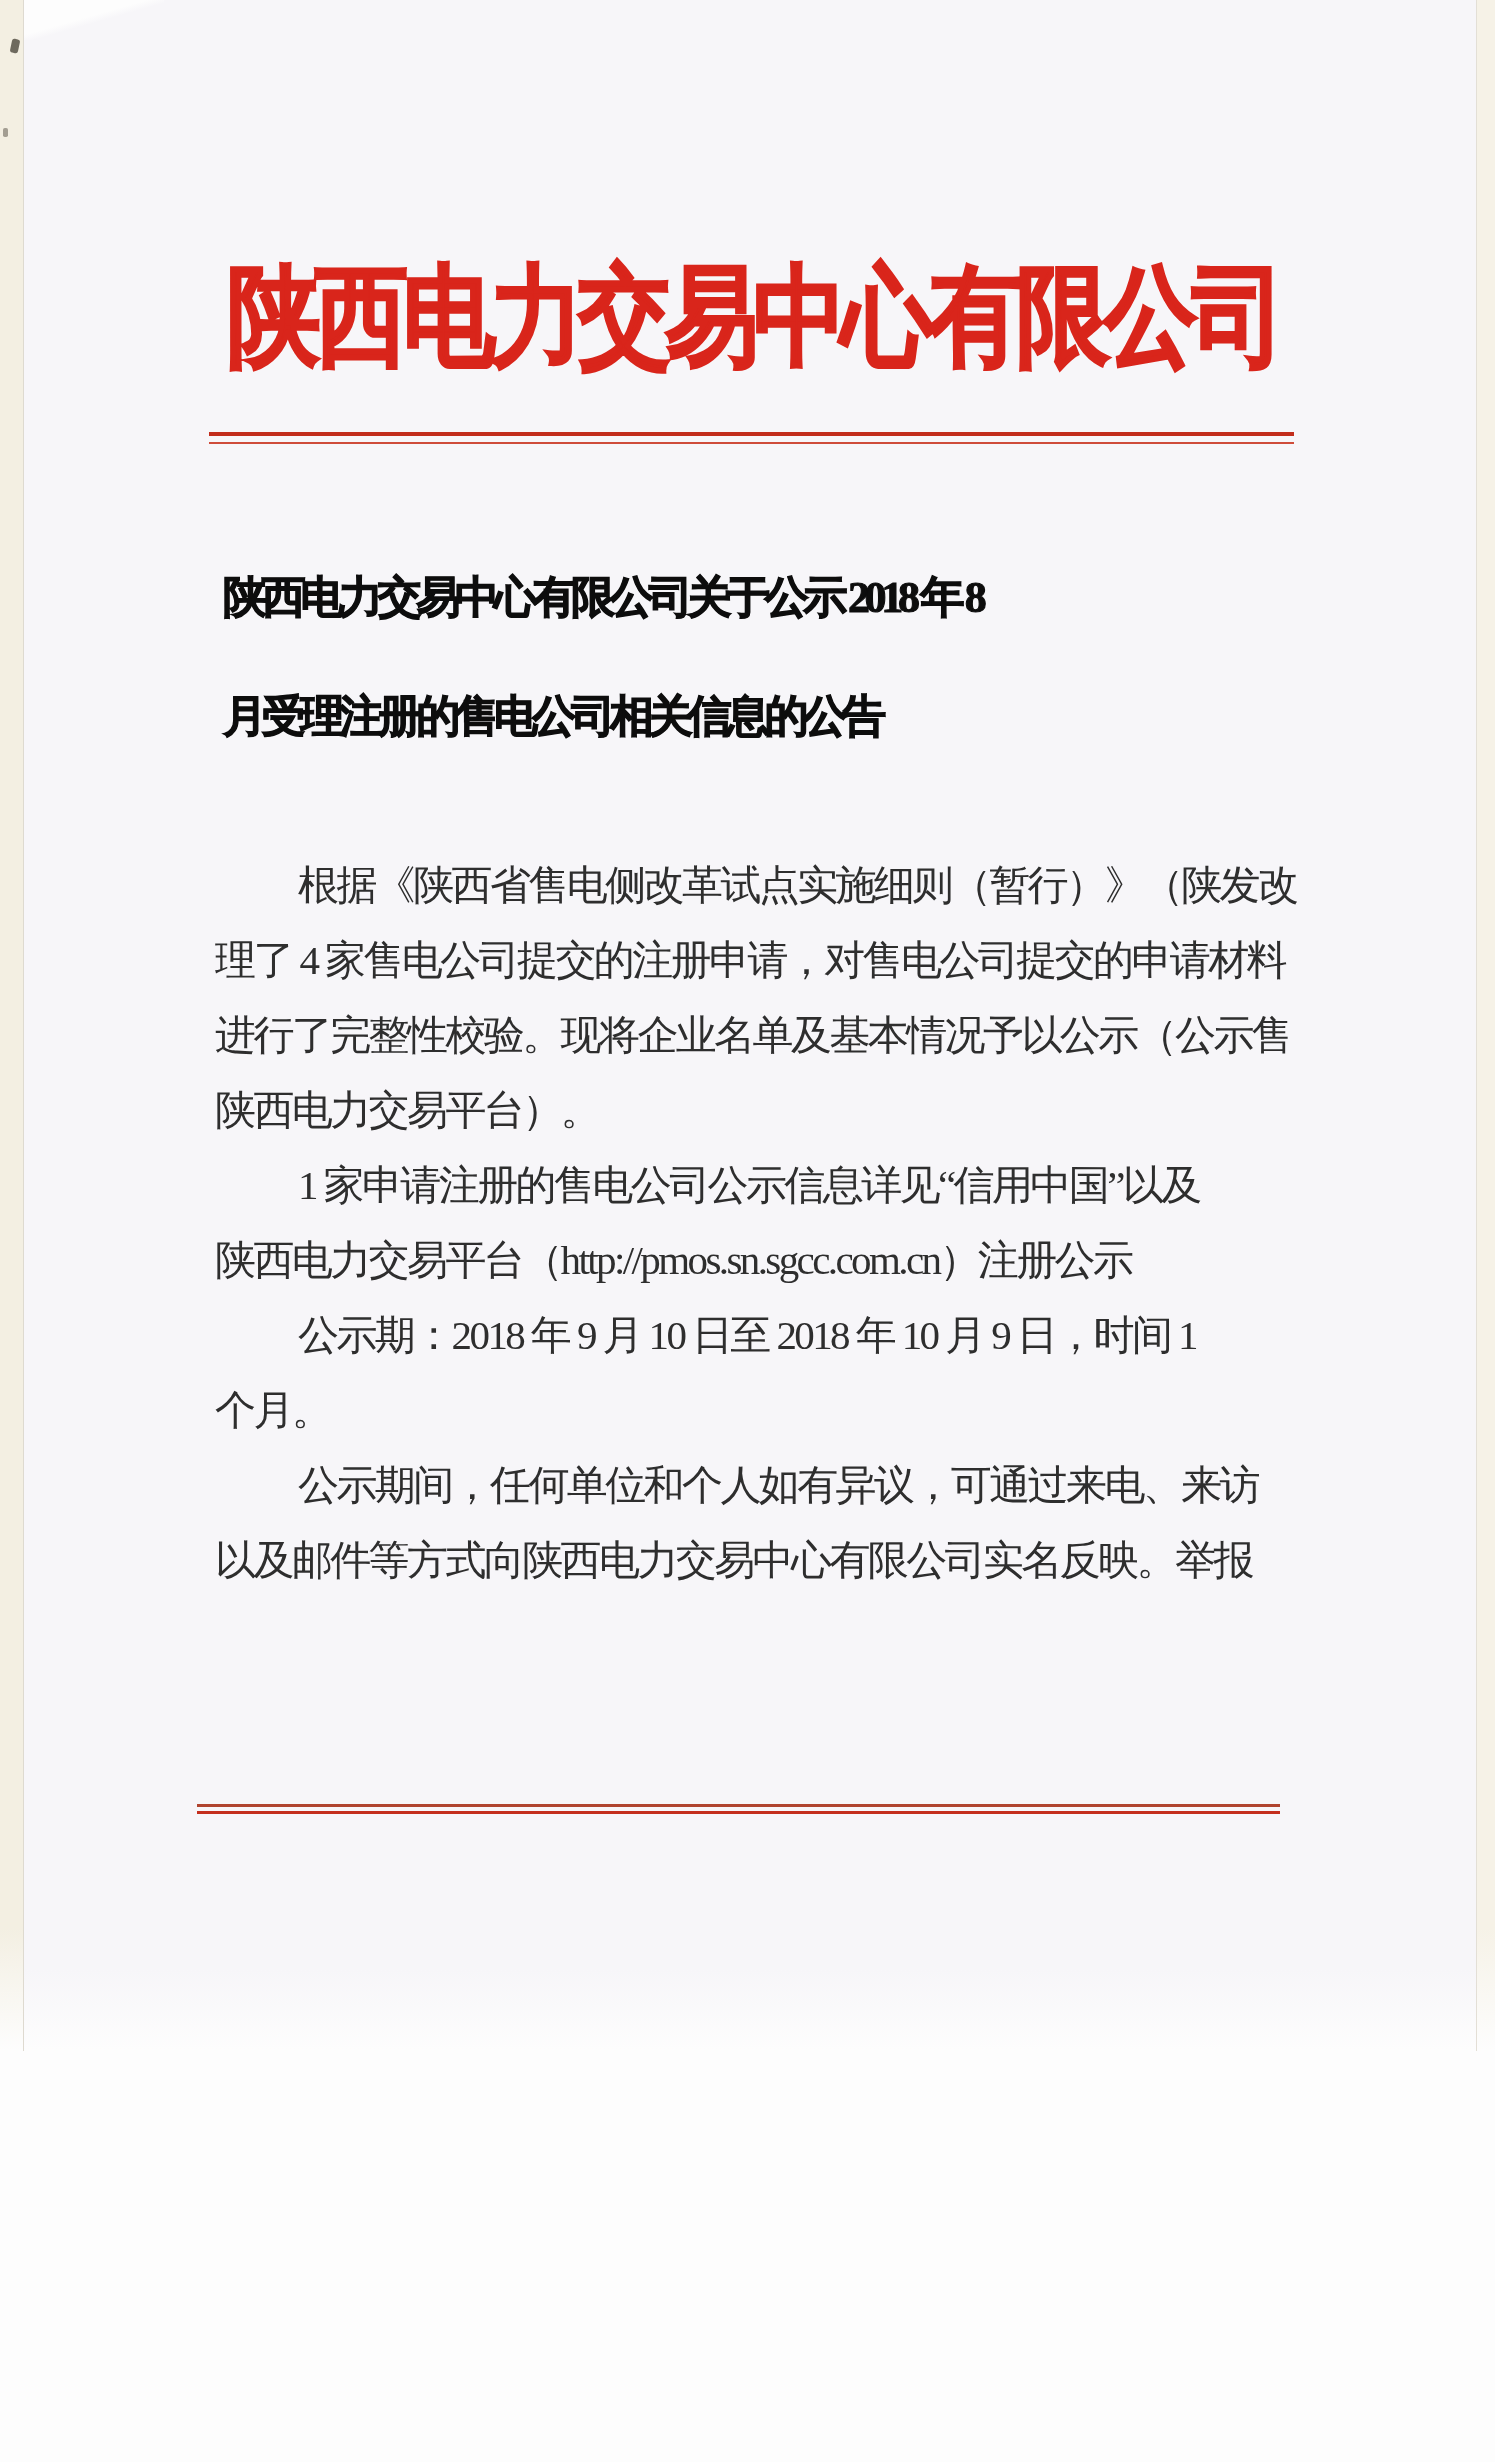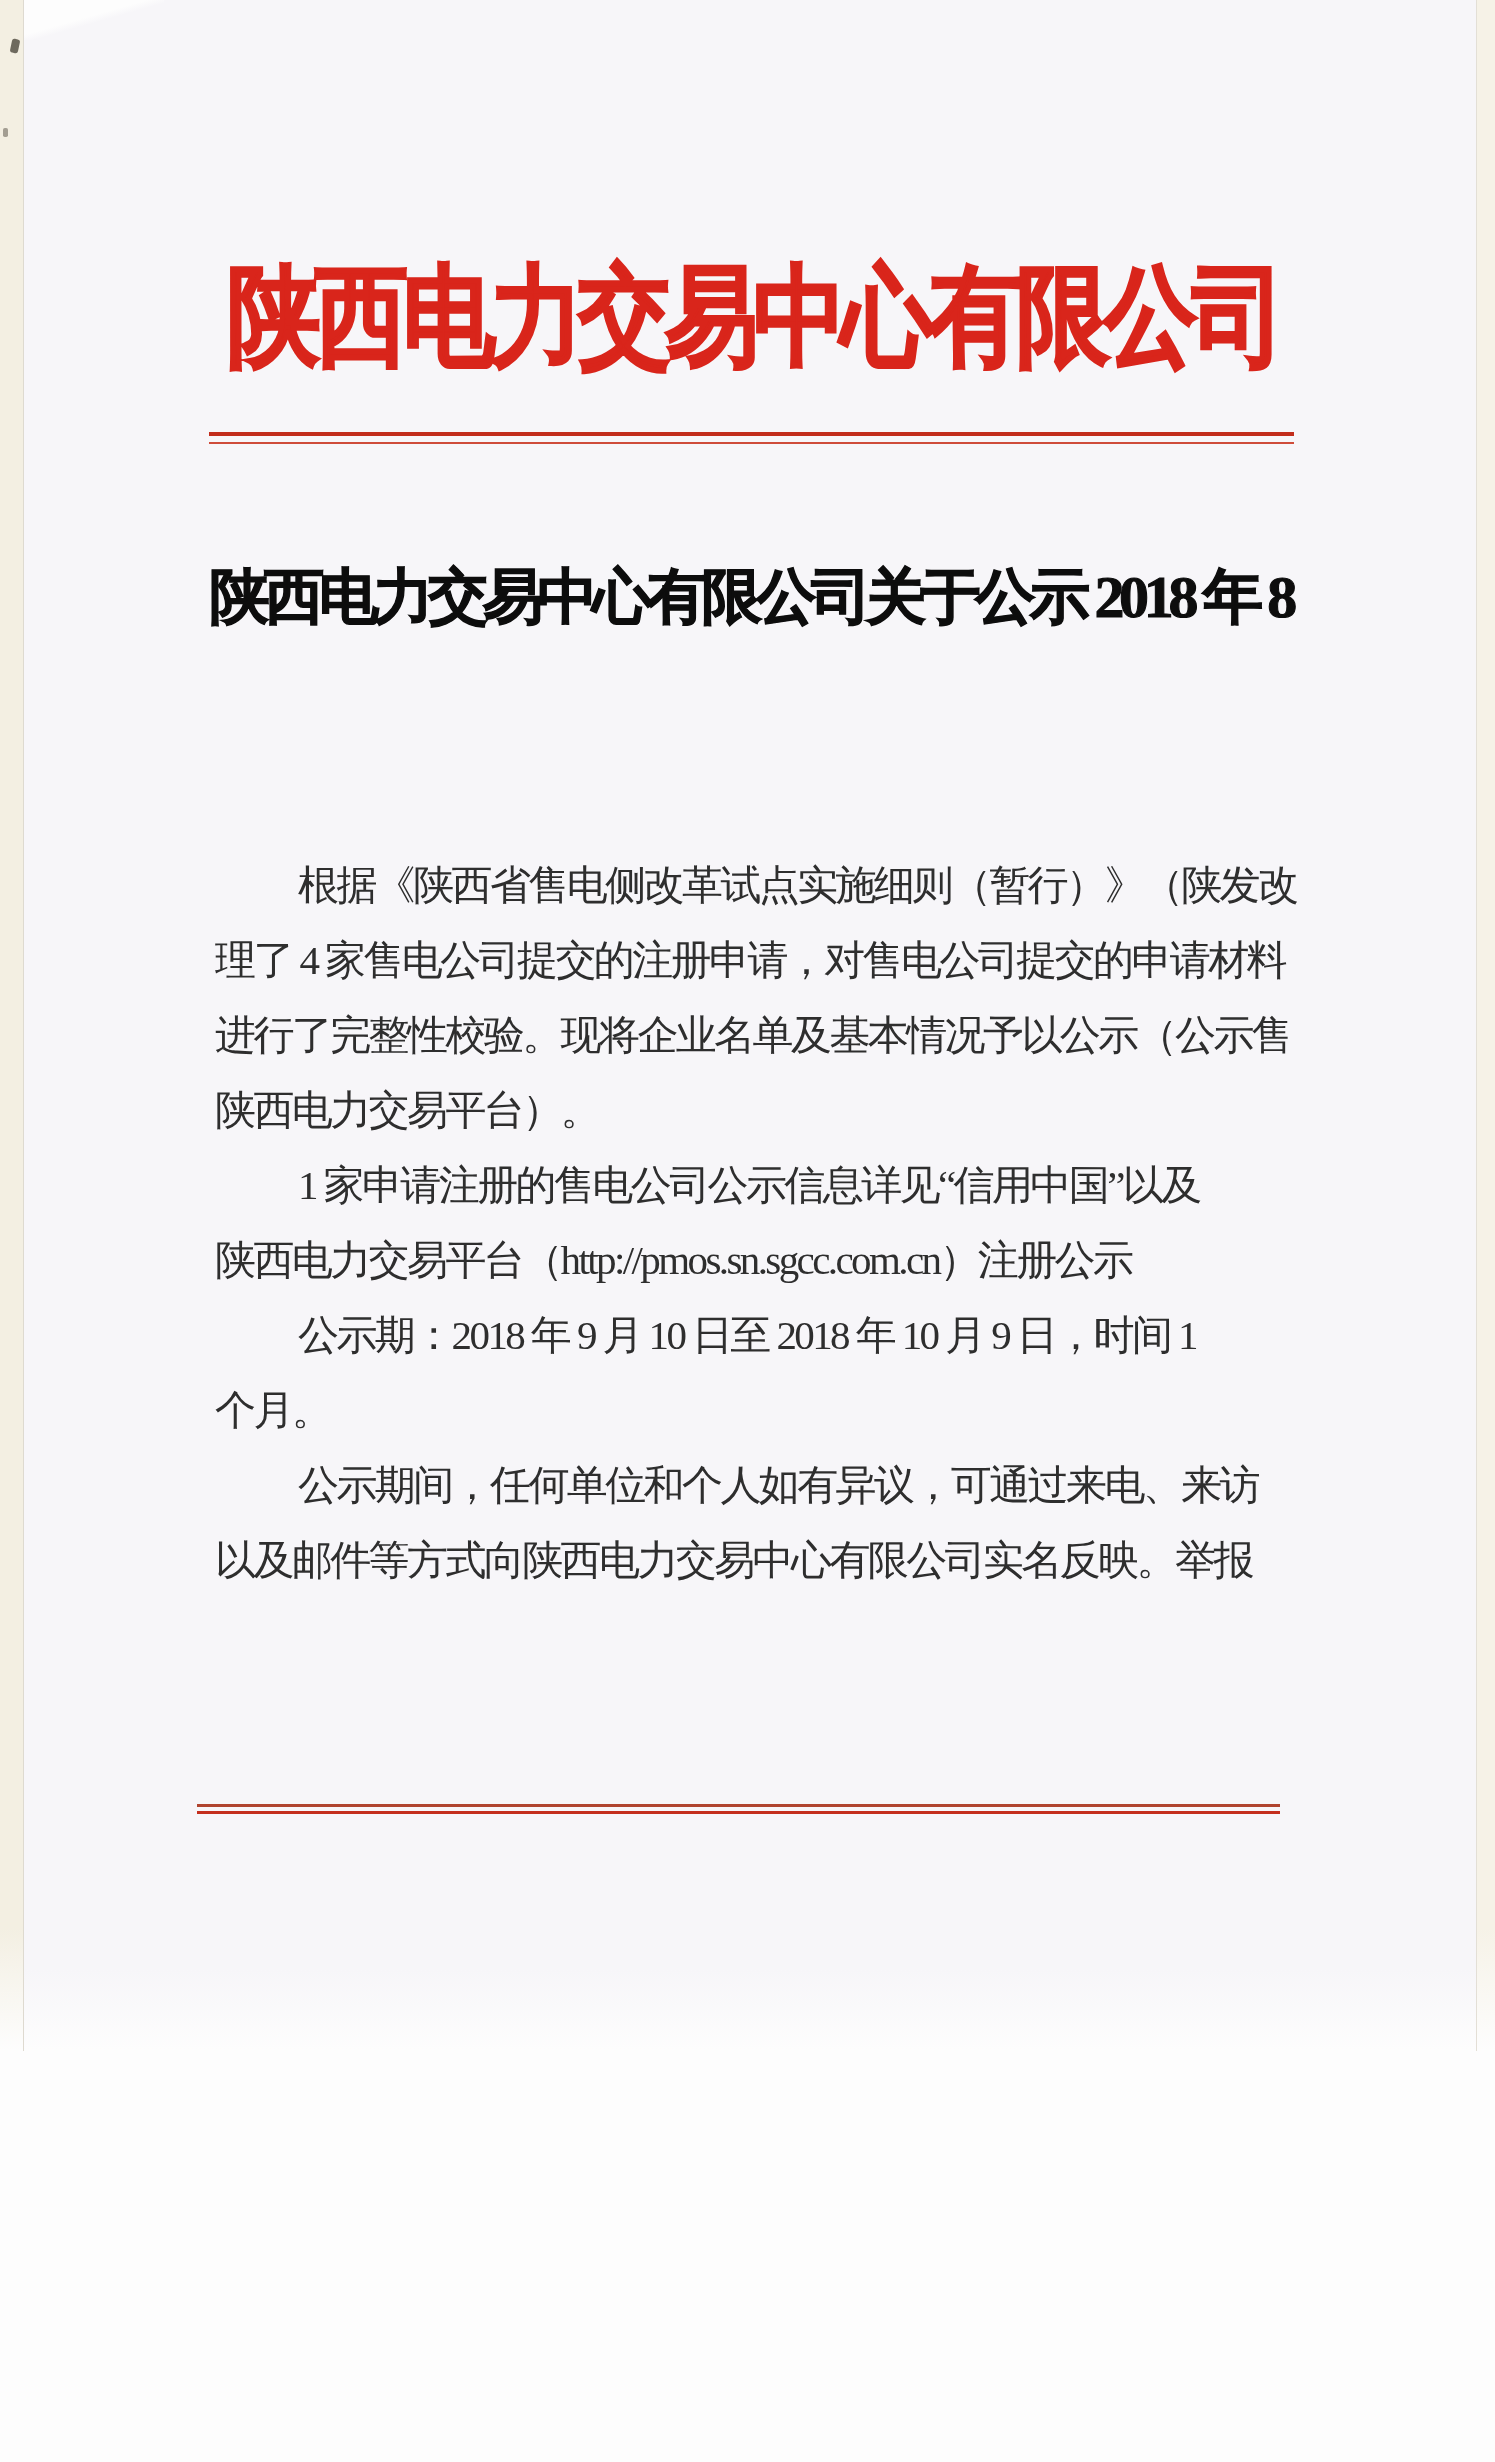--- a/index.html
+++ b/index.html
@@ -41,23 +41,23 @@
   
   .rule{position:absolute;}
   .rule-top{left:186px;top:432px;width:1085px;}
   .rule-top .rl-a{height:3.5px;background:#c22d1c;}
   .rule-top .rl-b{height:2.6px;background:#cf4c3a;margin-top:6.2px;}
   .rule-bottom{left:174px;top:1804px;width:1083px;}
   .rule-bottom .rl-a{height:2.6px;background:#b0442f;}
   .rule-bottom .rl-b{height:3.5px;background:#c42f1e;margin-top:4.4px;}
   
   .doc-title{
-    position:absolute;left:184px;top:538px;width:1085px;
-    text-align:right;color:#0d0d0d;
-    font-size:60px;font-weight:700;letter-spacing:-5.3px;line-height:119px;
+    position:absolute;left:200px;top:538px;width:1085px;
+    text-align:left;color:#0d0d0d;
+    font-size:44px;font-weight:700;letter-spacing:-5.3px;line-height:119px;
     -webkit-text-stroke:1.1px #0d0d0d;
     white-space:nowrap;
   }
   
   .body-text{
     position:absolute;left:192px;top:848px;width:1075px;
     font-size:41px;letter-spacing:-2.6px;line-height:75px;
     color:#2e2e2e;white-space:nowrap;
   }
   .body-text .line{height:75px;}
@@ -77,20 +77,21 @@
 
     <h1 class="letterhead">陕西电力交易中心有限公司</h1>
 
     <div class="rule rule-top">
       <div class="rl-a"></div>
       <div class="rl-b"></div>
     </div>
 
     <div class="doc-title">
       <div class="t-line">陕西电力交易中心有限公司关于公示 2018 年 8</div>
+      <div class="t-line">月受理注册的售电公司相关信息的公告</div>
     </div>
 
     <div class="body-text">
       <div class="line indent">根据《陕西省售电侧改革试点实施细则（暂行）》（陕发改</div>
       <div class="line">理了 4 家售电公司提交的注册申请，对售电公司提交的申请材料</div>
       <div class="line">进行了完整性校验。现将企业名单及基本情况予以公示（公示售</div>
       <div class="line">陕西电力交易平台）。</div>
       <div class="line indent">1 家申请注册的售电公司公示信息详见“信用中国”以及</div>
       <div class="line">陕西电力交易平台（http://pmos.sn.sgcc.com.cn）注册公示</div>
       <div class="line indent">公示期：2018 年 9 月 10 日至 2018 年 10 月 9 日，时间 1</div>

